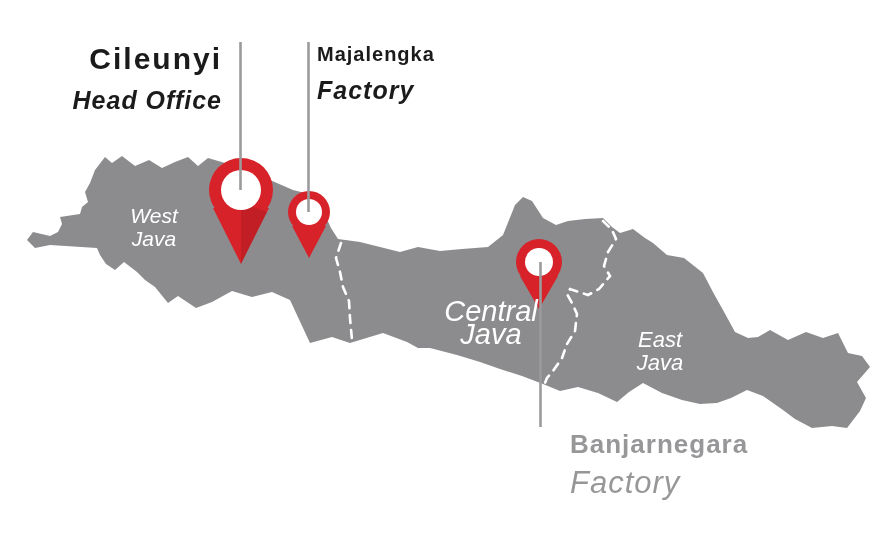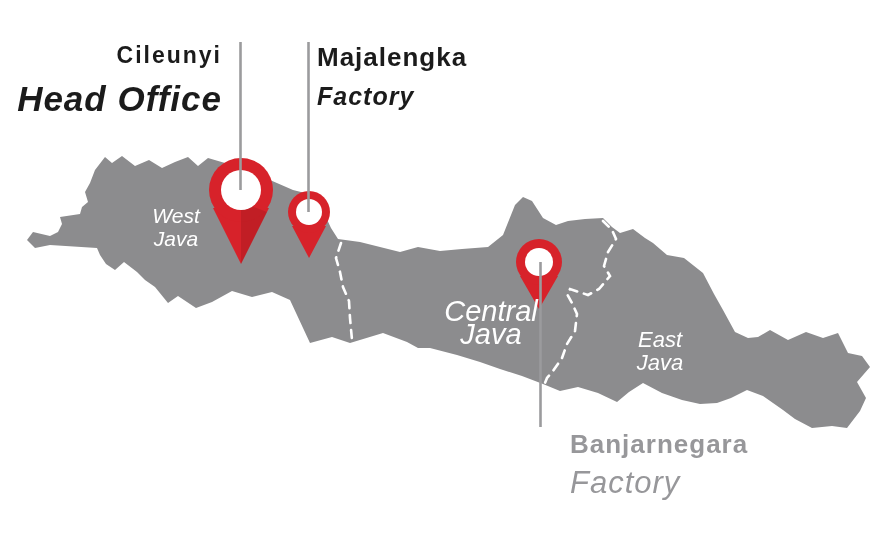--- a/index.html
+++ b/index.html
@@ -27,50 +27,50 @@
     white-space: nowrap;
   }
   .loc-label .l1 { font-weight: bold; display: block; }
   .loc-label .l2 { font-weight: bold; font-style: italic; display: block; }
 
   #label-cileunyi {
     top: 44px;
     right: 659px; 
     text-align: right;
   }
-  #label-cileunyi .l1 { font-size: 23px; margin-bottom: 14px; letter-spacing: 2px; }
-  #label-cileunyi .l2 { font-size: 35px; letter-spacing: 1px; }
+  #label-cileunyi .l1 { font-size: 30px; margin-bottom: 14px; letter-spacing: 2px; }
+  #label-cileunyi .l2 { font-size: 25px; letter-spacing: 1px; }
 
   #label-majalengka {
     top: 44px;
     left: 317px;
     text-align: left;
   }
-  #label-majalengka .l1 { font-size: 26px; margin-bottom: 14px; letter-spacing: 1px; }
+  #label-majalengka .l1 { font-size: 20px; margin-bottom: 14px; letter-spacing: 1px; }
   #label-majalengka .l2 { font-size: 25px; letter-spacing: 1px; }
 
   #label-banjarnegara {
     top: 431px;
     left: 570px;
     text-align: left;
     color: #97979a;
   }
   #label-banjarnegara .l1 { font-size: 26px; margin-bottom: 10px; letter-spacing: 1px; }
   #label-banjarnegara .l2 { font-size: 31px; font-weight: normal; letter-spacing: 1px; }
 
   .prov-label {
     position: absolute;
     width: 100px;
     color: #ffffff;
     font-style: italic;
     text-align: center;
     line-height: 23px;
   }
   .prov-label span { display: block; }
-  #prov-west    { left: 126px; top: 204px; font-size: 21px; }
+  #prov-west    { left: 104px; top: 204px; font-size: 21px; }
   #prov-central { left: 441px; top: 300px; font-size: 29px; }
   #prov-east    { left: 610px; top: 312px; font-size: 22px; margin-top: 16px; }
 </style>
 </head>
 <body>
 
 <div id="stage">
 
   <svg id="map-svg" width="881" height="539" viewBox="0 0 881 539">
 

